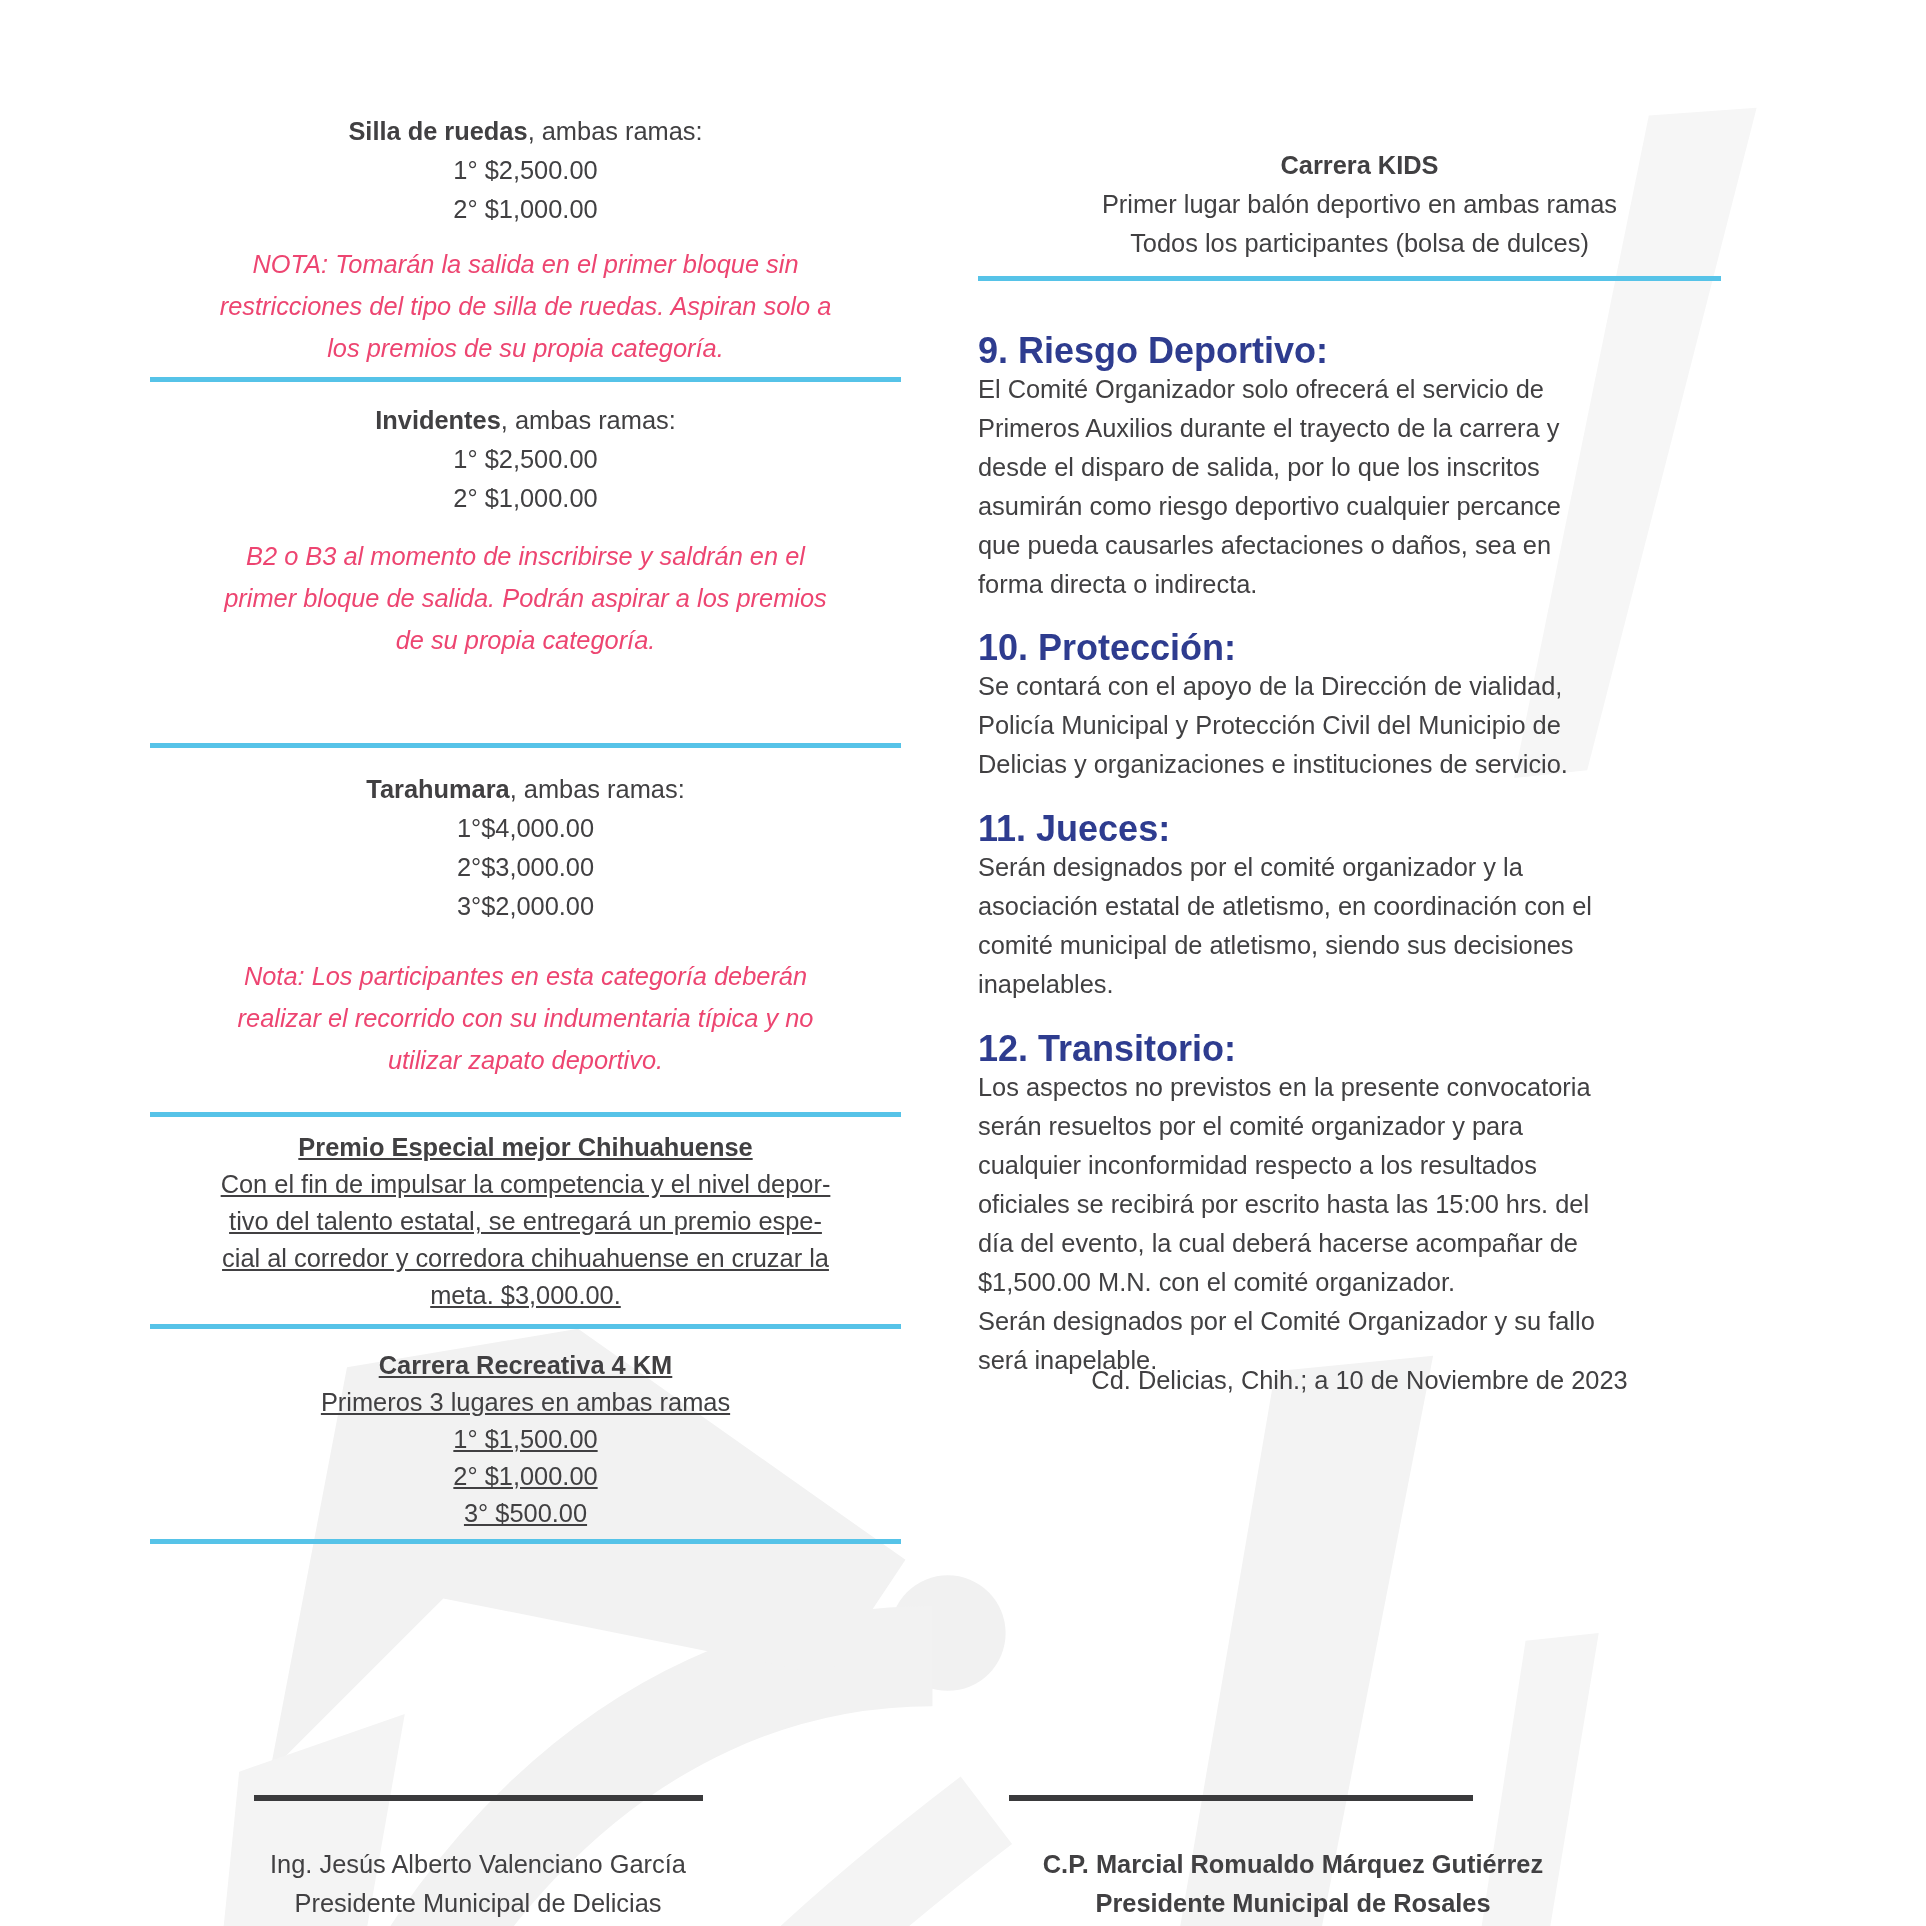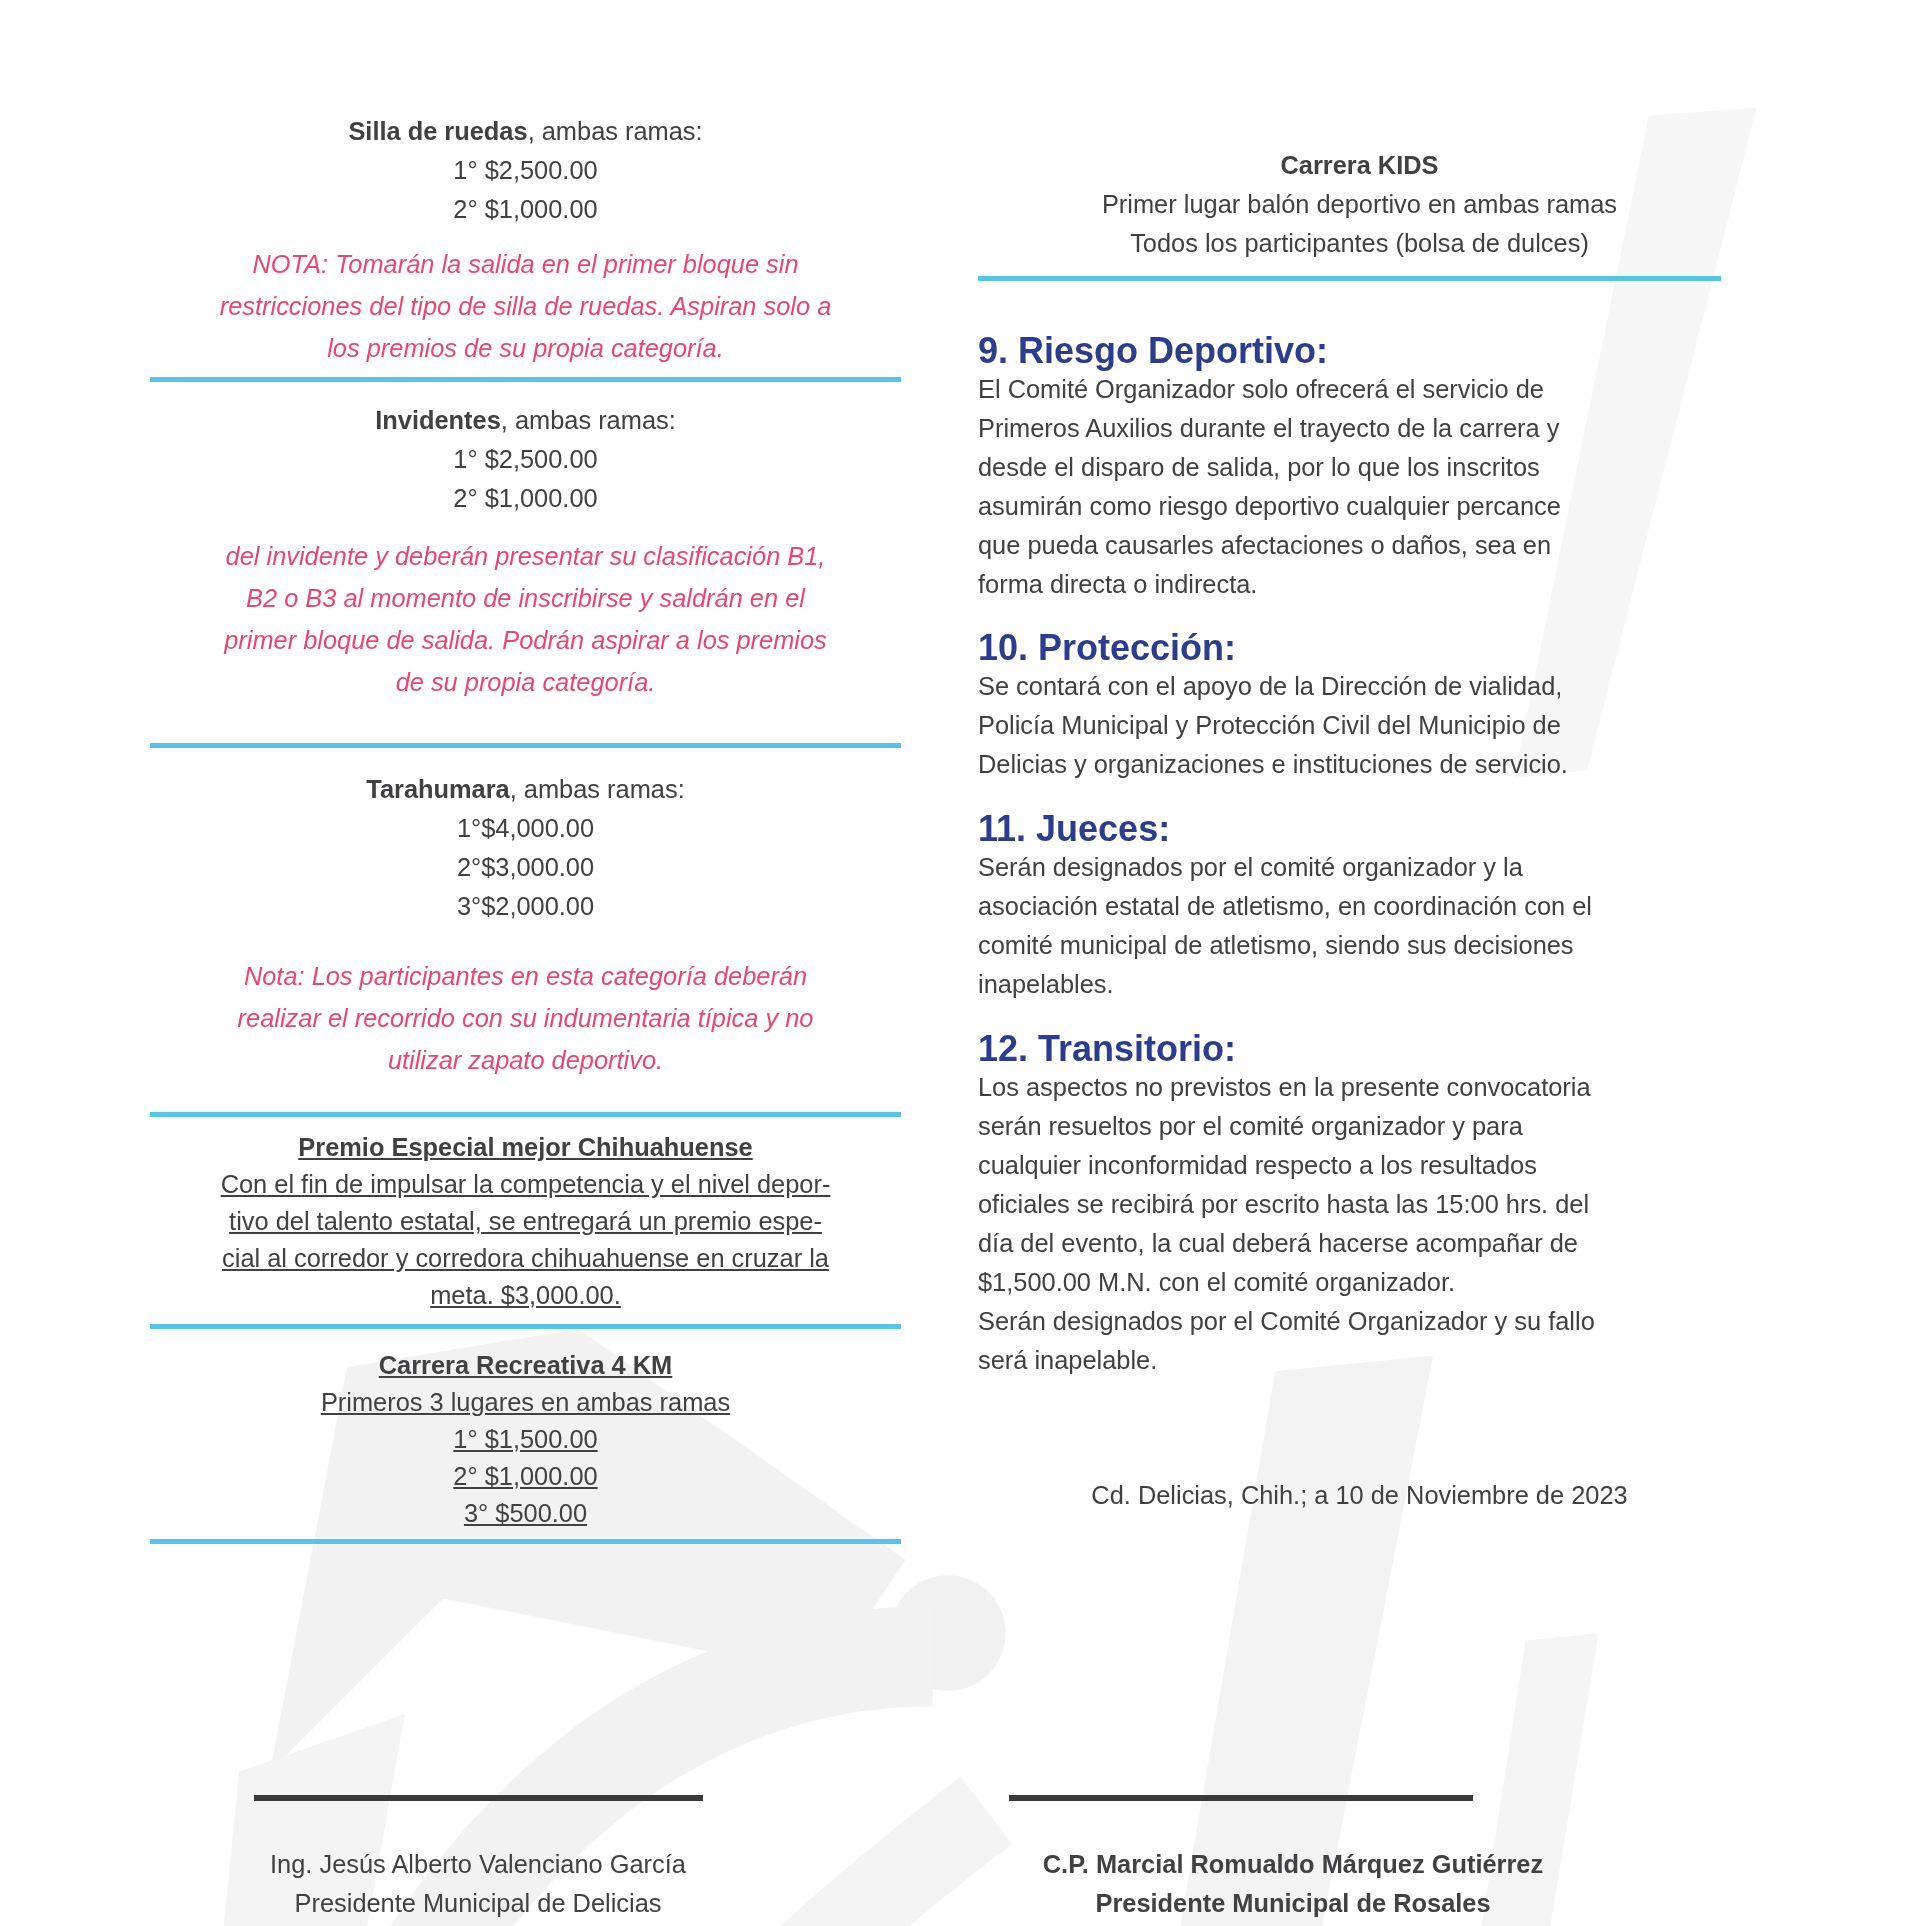--- a/index.html
+++ b/index.html
@@ -57,21 +57,20 @@
 
   <div class="hr-blue" style="left:150px;top:377px;width:751px;"></div>
 
   <div class="abs col-l" style="top:401px">
     <div class="line"><span class="b">Invidentes</span><span>, ambas ramas:</span></div>
     <div class="line">1° $2,500.00</div>
     <div class="line">2° $1,000.00</div>
   </div>
 
   <div class="abs col-l note" style="top:535px">
-    <div class="line">del invidente y deberán presentar su clasificación B1,</div>
     <div class="line">B2 o B3 al momento de inscribirse y saldrán en el</div>
     <div class="line">primer bloque de salida. Podrán aspirar a los premios</div>
     <div class="line">de su propia categoría.</div>
   </div>
 
   <div class="hr-blue" style="left:150px;top:743px;width:751px;"></div>
 
   <div class="abs col-l" style="top:770px">
     <div class="line"><span class="b">Tarahumara</span><span>, ambas ramas:</span></div>
     <div class="line">1°$4,000.00</div>
@@ -145,21 +144,21 @@
     <div class="line">Los aspectos no previstos en la presente convocatoria</div>
     <div class="line">serán resueltos por el comité organizador y para</div>
     <div class="line">cualquier inconformidad respecto a los resultados</div>
     <div class="line">oficiales se recibirá por escrito hasta las 15:00 hrs. del</div>
     <div class="line">día del evento, la cual deberá hacerse acompañar de</div>
     <div class="line">$1,500.00 M.N. con el comité organizador.</div>
     <div class="line">Serán designados por el Comité Organizador y su fallo</div>
     <div class="line">será inapelable.</div>
   </div>
 
-  <div class="abs col-r" style="top:1476px;text-align:center;">
+  <div class="abs col-r" style="top:1361px;text-align:center;">
     <div class="line">Cd. Delicias, Chih.; a 10 de Noviembre de 2023</div>
   </div>
 
   <div class="sig-line" style="left:254px;top:1795px;width:449px;"></div>
   <div class="sig-line" style="left:1009px;top:1795px;width:464px;"></div>
 
   <div class="abs sig-text" style="left:189px;top:1845px;width:578px;">
     <div class="line">Ing. Jesús Alberto Valenciano García</div>
     <div class="line">Presidente Municipal de Delicias</div>
   </div>

